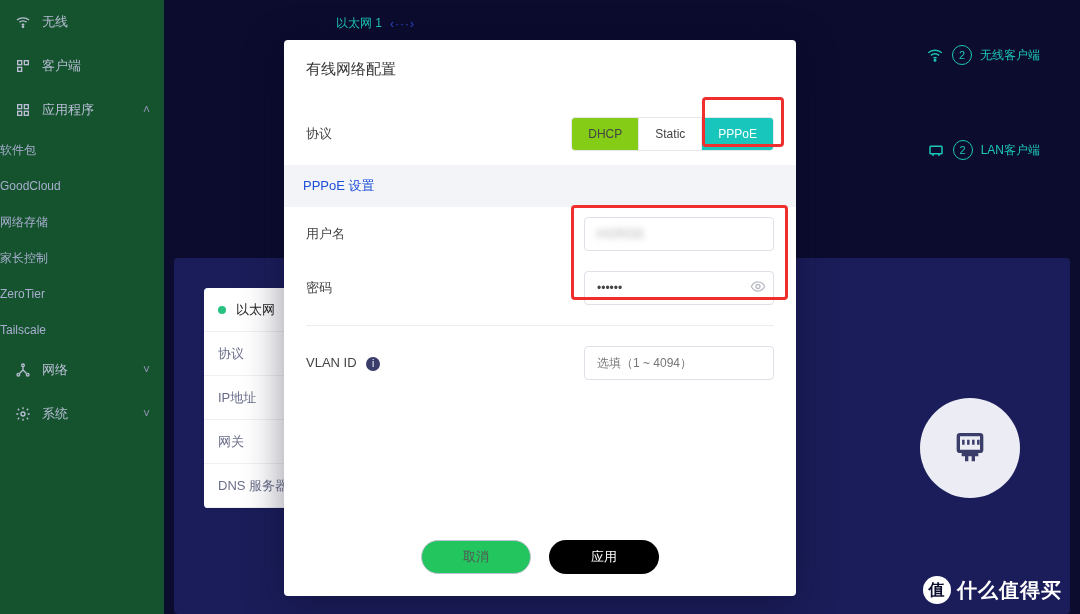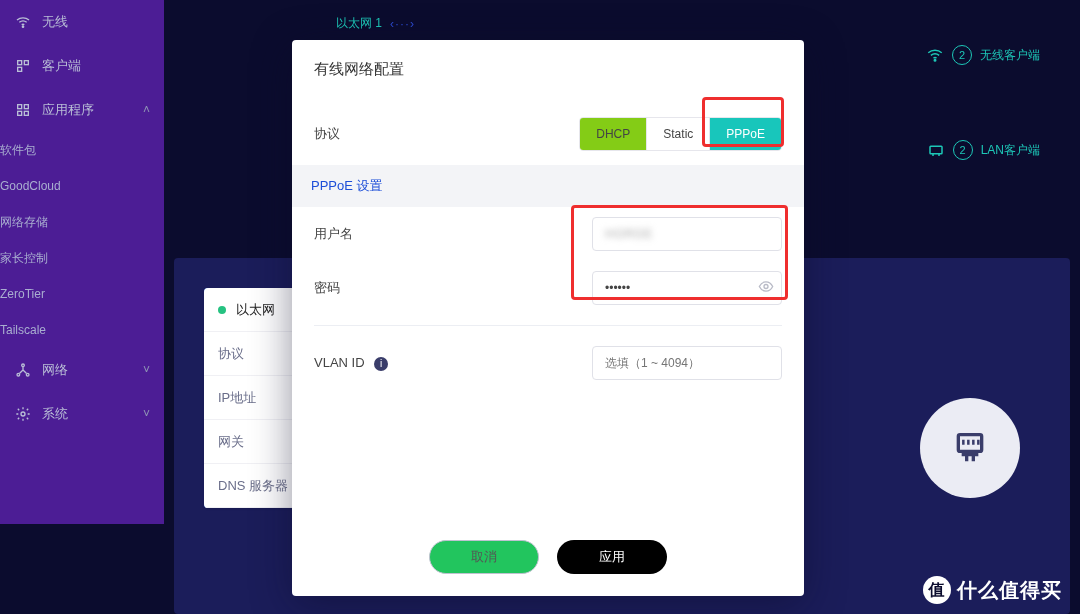--- a/index.html
+++ b/index.html
@@ -1,20 +1,20 @@
 <!DOCTYPE html>
 <html><head>
 <meta charset="utf-8">
 <style>
   * { box-sizing: border-box; margin: 0; padding: 0; font-family: -apple-system, "Segoe UI", "Microsoft YaHei", Arial, sans-serif; }
   html, body { width: 1080px; height: 614px; overflow: hidden; }
   body { background: #0b0c2e; position: relative; }
 
   
-  .sidebar { position: absolute; top: 0; left: 0; width: 164px; height: 524px; background: #4c1d95; color: #b9bed6; }
+  .sidebar { position: absolute; top: 0; left: 0; width: 164px; height: 614px; background: #14532d; color: #b9bed6; }
   .nav-item { display: flex; align-items: center; height: 44px; padding: 0 14px; font-size: 13px; cursor: pointer; }
   .nav-icon { width: 18px; height: 18px; margin-right: 10px; display: inline-flex; align-items: center; justify-content: center; color: #b9bed6; }
   .nav-item .chev { margin-left: auto; font-size: 12px; color: #8f94b5; }
   .nav-sub { height: 36px; display: flex; align-items: center; font-size: 12px; color: #a9aed0; cursor: pointer; }
 
   
   .content { position: absolute; left: 164px; top: 0; right: 0; bottom: 0; }
   .topo-top { position: absolute; top: 15px; left: 172px; color: #1dc7b7; font-size: 12px; display: flex; align-items: center; gap: 8px; }
   .topo-arrow { letter-spacing: 1px; color: #2d4bd1; }
   .topo-right-1 { position: absolute; top: 45px; right: 40px; color: #1dc7b7; font-size: 12px; display: flex; align-items: center; gap: 8px; }
@@ -25,21 +25,21 @@
   .canvas { position: absolute; left: 10px; right: 10px; top: 258px; bottom: 0; background: #1b1d5a; border-radius: 4px; }
   .tab-row { height: 44px; display: flex; align-items: center; font-size: 13px; color: #6a6e8a; border-bottom: 1px solid #f0f0f4; background: #fff; padding-left: 14px; }
   .tab-row.active { color: #222; }
   .dot { width: 8px; height: 8px; border-radius: 50%; background: #26c281; margin-right: 10px; }
   .white-wrap { position: absolute; top: 30px; left: 30px; width: 120px; background: #3b82f6; border-radius: 4px; box-shadow: 0 1px 2px rgba(0,0,0,.1); overflow: hidden; }
 
   .eth-badge { position: absolute; right: 50px; top: 140px; width: 100px; height: 100px; border-radius: 50%; background: #ebecf4; display: flex; align-items: center; justify-content: center; }
   .eth-badge svg { width: 40px; height: 40px; color: #3a3d6a; }
 
   
-  .modal { position: absolute; top: 40px; left: 292px; width: 512px; height: 556px; background: #fff; border-radius: 4px; box-shadow: 0 8px 40px rgba(12,12,40,.45); display: flex; flex-direction: column; }
+  .modal { position: absolute; top: 40px; left: 284px; width: 512px; height: 556px; background: #fff; border-radius: 4px; box-shadow: 0 8px 40px rgba(12,12,40,.45); display: flex; flex-direction: column; }
   .modal-title { font-size: 15px; color: #333; padding: 20px 22px 28px; }
   .row { display: flex; align-items: center; padding: 10px 22px; font-size: 13px; color: #444; }
   .row .label { width: 120px; }
   .row .field { flex: 1; display: flex; justify-content: flex-end; align-items: center; }
 
   .seg { display: inline-flex; border: 1px solid #e6e6ec; border-radius: 4px; overflow: hidden; }
   .seg-item { padding: 9px 16px; font-size: 12px; color: #444; background: #84cc16; cursor: pointer; border-right: 1px solid #e6e6ec; }
   .seg-item.plain { background: #fff; }
   .seg-item.active { background: #18c6bb; color: #fff; border-right: 1px solid #18c6bb; }
   .seg-item:last-child { border-right: none; }

